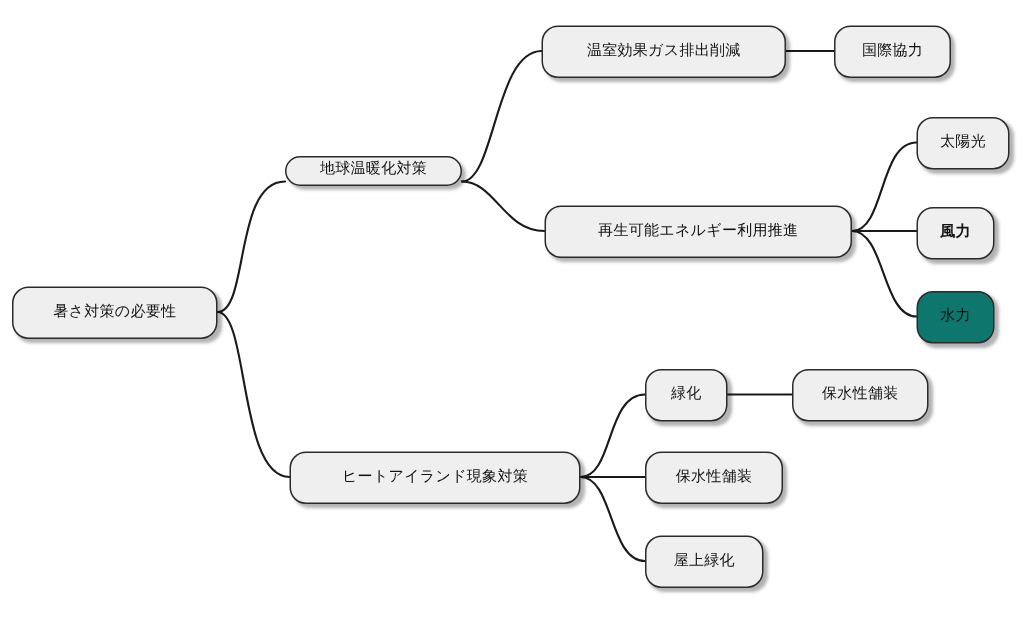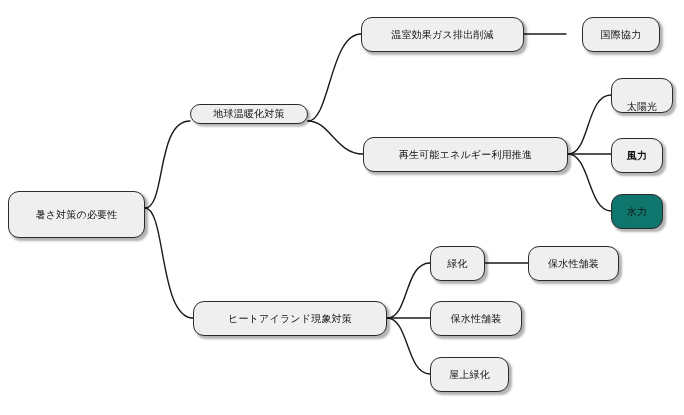--- a/index.html
+++ b/index.html
@@ -63,39 +63,39 @@
       <path d="M 524,34 L 566,34" stroke="#1a1a1a"></path>
       <path d="M 568,154 C 590,154 586,95 611,95" stroke="#1a1a1a"></path>
       <path d="M 568,154 L 611,154" stroke="#1a1a1a"></path>
       <path d="M 568,154 C 590,154 588,211 611,211" stroke="#1a1a1a"></path>
       <path d="M 387,318 C 409,318 404,263 430,263" stroke="#1a1a1a"></path>
       <path d="M 387,318 L 430,318" stroke="#1a1a1a"></path>
       <path d="M 387,318 C 409,318 406,374 430,374" stroke="#1a1a1a"></path>
       <path d="M 485,263 L 528,263" stroke="#1a1a1a"></path>
     </svg>
   <div id="node-layer">
-      <div class="node" style="left: 8px; top: 191px; width: 137px; height: 47px; background: rgb(239, 239, 239); border-color: rgb(43, 43, 43); color: rgb(17, 17, 17);">
+      <div class="node" style="left: 8px; top: 191px; width: 137px; height: 35px; background: rgb(239, 239, 239); border-color: rgb(43, 43, 43); color: rgb(17, 17, 17);">
         <span class="node-label">暑さ対策の必要性</span>
       </div>
       <div class="node" style="left: 190px; top: 104px; width: 118px; height: 20px; background: rgb(239, 239, 239); border-color: rgb(43, 43, 43); color: rgb(17, 17, 17); text-align: right;">
         <span class="node-label">地球温暖化対策</span>
       </div>
       <div class="node" style="left: 193px; top: 301px; width: 194px; height: 35px; background: rgb(239, 239, 239); border-color: rgb(43, 43, 43); color: rgb(17, 17, 17);">
         <span class="node-label">ヒートアイランド現象対策</span>
       </div>
       <div class="node" style="left: 361px; top: 17px; width: 163px; height: 35px; background: rgb(239, 239, 239); border-color: rgb(43, 43, 43); color: rgb(17, 17, 17);">
         <span class="node-label">温室効果ガス排出削減</span>
       </div>
       <div class="node" style="left: 363px; top: 137px; width: 205px; height: 35px; background: rgb(239, 239, 239); border-color: rgb(43, 43, 43); color: rgb(17, 17, 17);">
         <span class="node-label">再生可能エネルギー利用推進</span>
       </div>
-      <div class="node" style="left: 582px; top: 17px; width: 78px; height: 35px; background: rgb(239, 239, 239); border-color: rgb(43, 43, 43); color: rgb(17, 17, 17);">
+      <div class="node" style="left: 556px; top: 17px; width: 78px; height: 35px; background: rgb(239, 239, 239); border-color: rgb(43, 43, 43); color: rgb(17, 17, 17);">
         <span class="node-label">国際協力</span>
       </div>
-      <div class="node" style="left: 611px; top: 78px; width: 62px; height: 35px; background: rgb(239, 239, 239); border-color: rgb(43, 43, 43); color: rgb(17, 17, 17); align-items: flex-end;">
+      <div class="node" style="left: 611px; top: 78px; width: 62px; height: 35px; background: rgb(239, 239, 239); border-color: rgb(43, 43, 43); color: rgb(17, 17, 17);">
         <span class="node-label">太陽光</span>
       </div>
       <div class="node" style="left: 611px; top: 138px; width: 52px; height: 35px; background: rgb(239, 239, 239); border-color: rgb(43, 43, 43); color: rgb(17, 17, 17); font-weight: bold;">
         <span class="node-label">風力</span>
       </div>
       <div class="node" style="left: 611px; top: 194px; width: 52px; height: 35px; background: #0f766e; border-color: rgb(43, 43, 43); color: rgb(17, 17, 17);">
         <span class="node-label">水力</span>
       </div>
       <div class="node" style="left: 430px; top: 246px; width: 55px; height: 35px; background: rgb(239, 239, 239); border-color: rgb(43, 43, 43); color: rgb(17, 17, 17);">
         <span class="node-label">緑化</span>

